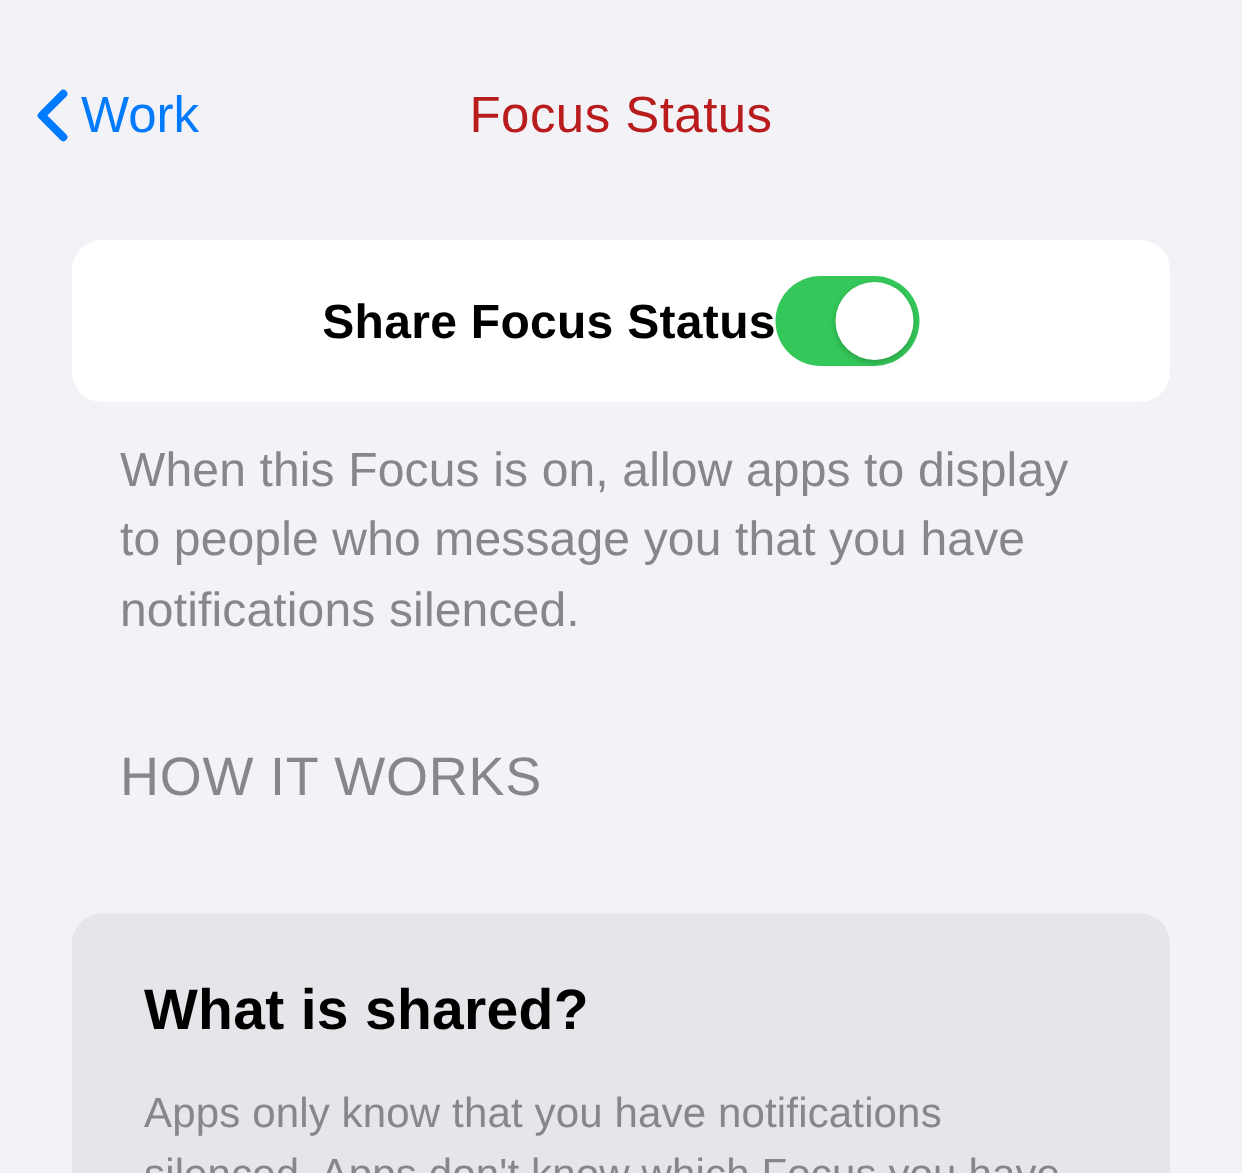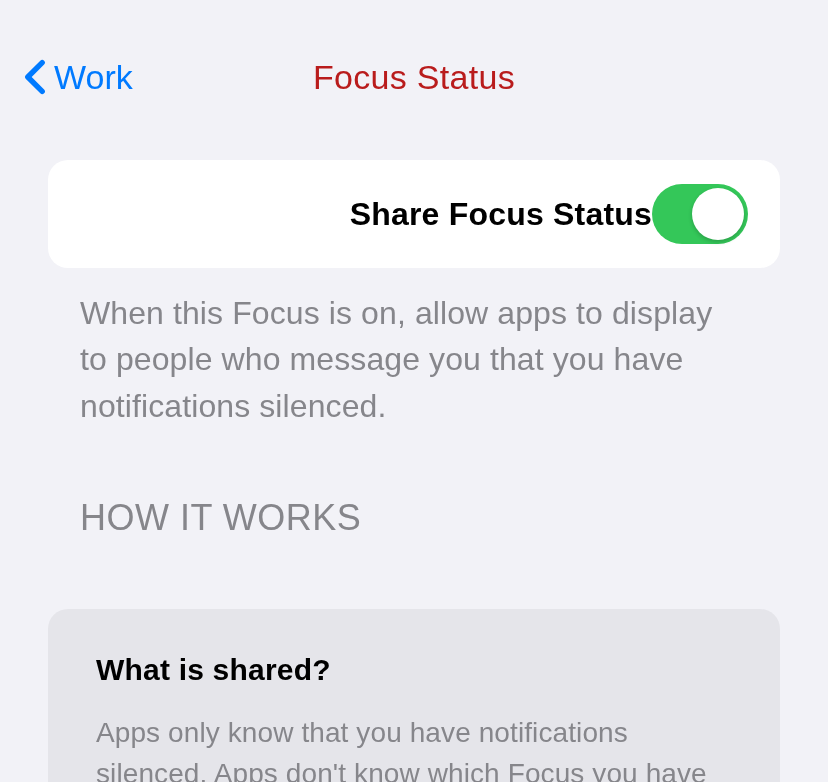--- a/index.html
+++ b/index.html
@@ -53,21 +53,21 @@
       padding: 50px 48px 0 48px;
     }
     .setting-group {
       background: #fff;
       border-radius: 20px;
       overflow: hidden;
     }
     .setting-row {
       display: flex;
       align-items: center;
-      justify-content: flex-end;
+      justify-content: center;
       padding: 24px 32px;
     }
     .setting-label {
       font-size: 32px;
       font-weight: 600;
       color: #000;
       letter-spacing: 0.2px;
     }
     .toggle {
       width: 96px;
@@ -100,21 +100,21 @@
       letter-spacing: 0.5px;
       padding: 68px 32px 22px 32px;
     }
     .info-card {
       background: #e5e5ea;
       border-radius: 20px;
       padding: 44px 48px 40px 48px;
       margin-top: 48px;
     }
     .info-title {
-      font-size: 30px;
+      font-size: 38px;
       font-weight: 600;
       color: #000;
       margin-bottom: 26px;
       letter-spacing: 0.2px;
     }
     .info-body {
       font-size: 28px;
       color: #86868b;
       line-height: 1.45;
       letter-spacing: 0.1px;

